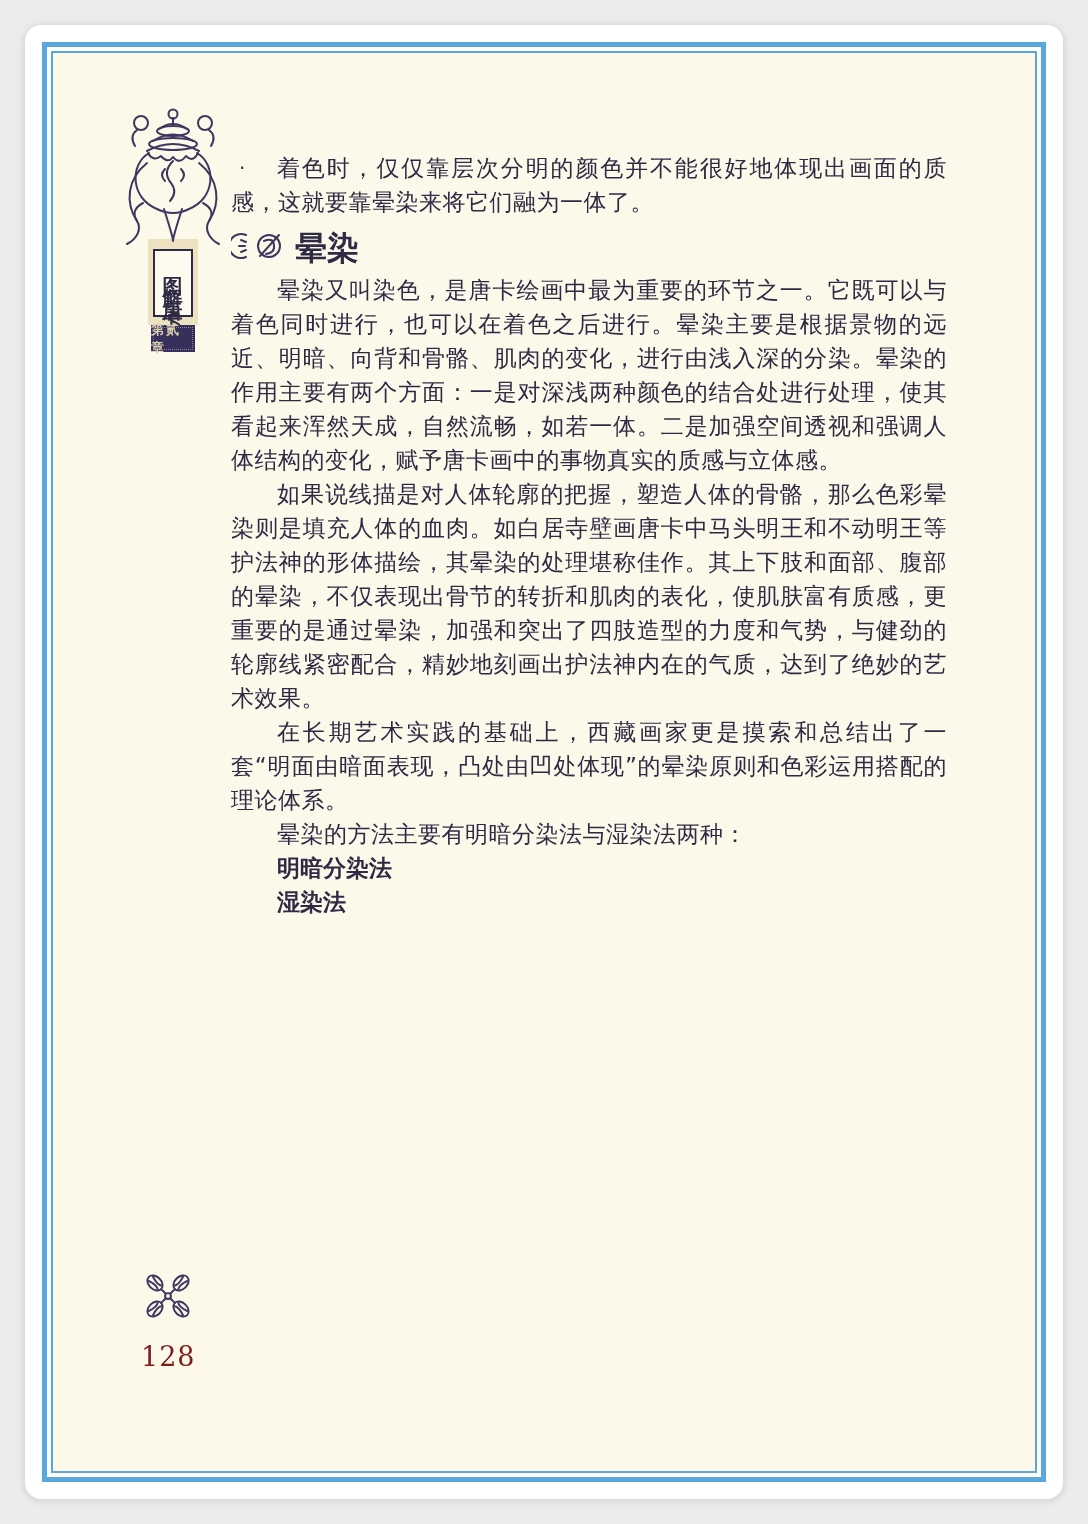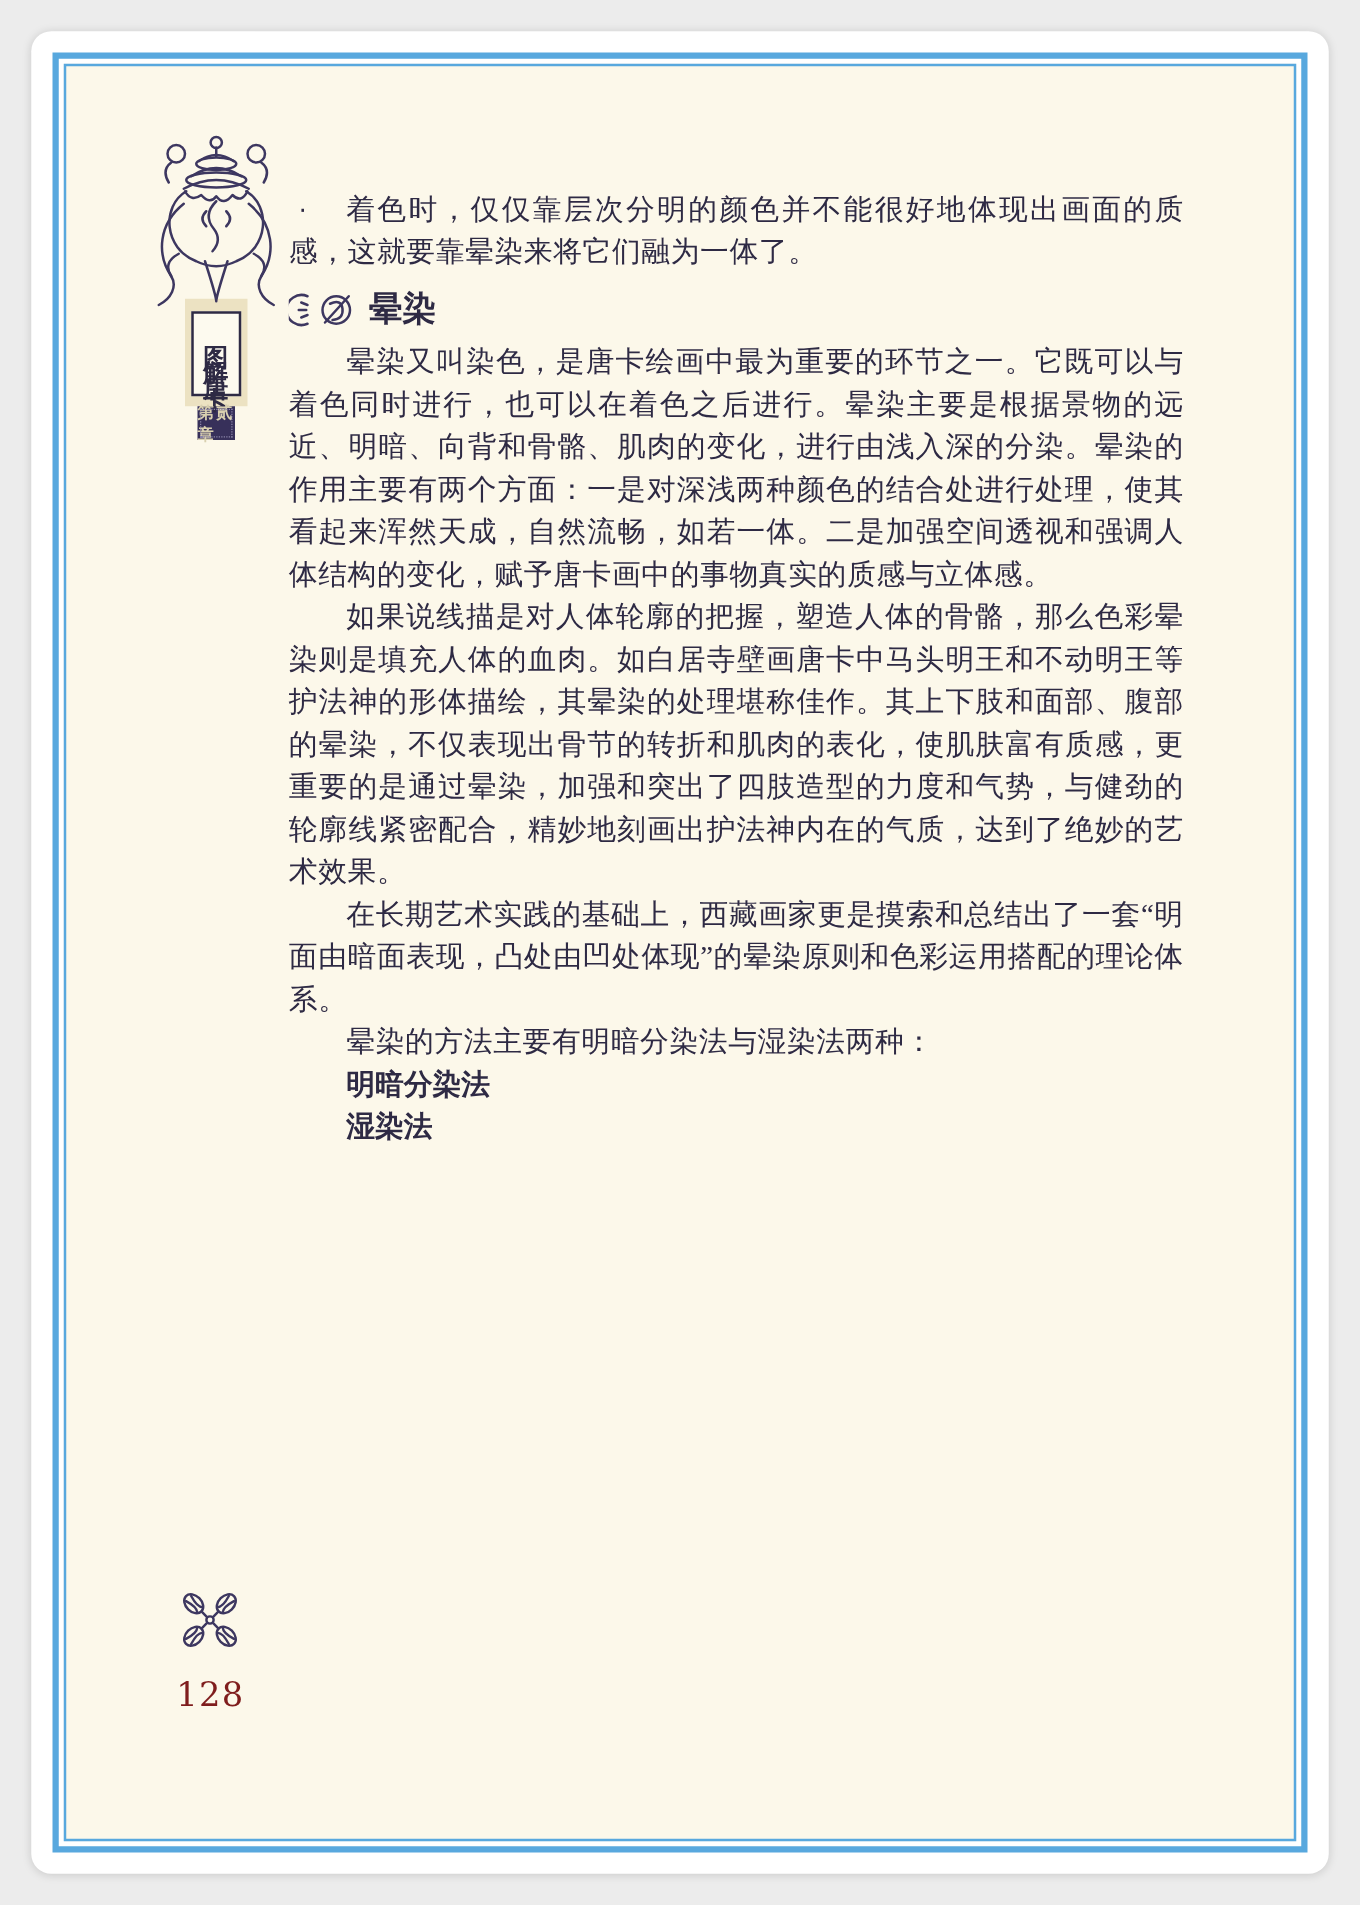--- a/index.html
+++ b/index.html
@@ -50,53 +50,52 @@
   .title-box span{
     writing-mode:vertical-rl;
     text-orientation:upright;
     font-size:20px;
     font-weight:bold;
     letter-spacing:11px;
     line-height:1;
     color:#2e2a44;
   }
   .chapter-badge{
-    width:30px;height:27px;margin:0 auto;
+    width:44px;height:27px;margin:0 auto;
     background:#37305a;
     color:#d9d0b0;
     display:flex;justify-content:center;align-items:center;
     font-size:13px;font-weight:bold;
     letter-spacing:2px;
     outline:1px dotted #8b84a8;outline-offset:-3px;
   }
   
   .main{
     position:absolute;left:178px;top:98px;width:716px;
   }
   .main p{
     margin:0;
     font-size:23px;
     line-height:34px;
     text-align:justify;
     text-justify:inter-character;
     text-indent:2em;
     letter-spacing:0.5px;
-    font-family:Liberation Serif, serif;
   }
   .intro-wrap{position:relative;}
   .bullet{
     position:absolute;left:8px;top:0;
     font-size:20px;line-height:34px;
   }
   h2.section{
     margin:12px 0 8px 0;
-    font-size:27px;
+    font-size:32px;
     line-height:34px;
     font-weight:bold;
-    display:flex;align-items:center;gap:10px;
+    display:flex;align-items:flex-start;gap:10px;
   }
   h3.subhead{
     margin:0;
     font-size:23px;
     line-height:34px;
     font-weight:bold;
     text-indent:2em;
   }
   
   .bottom-ornament{position:absolute;left:84px;top:1212px;}

